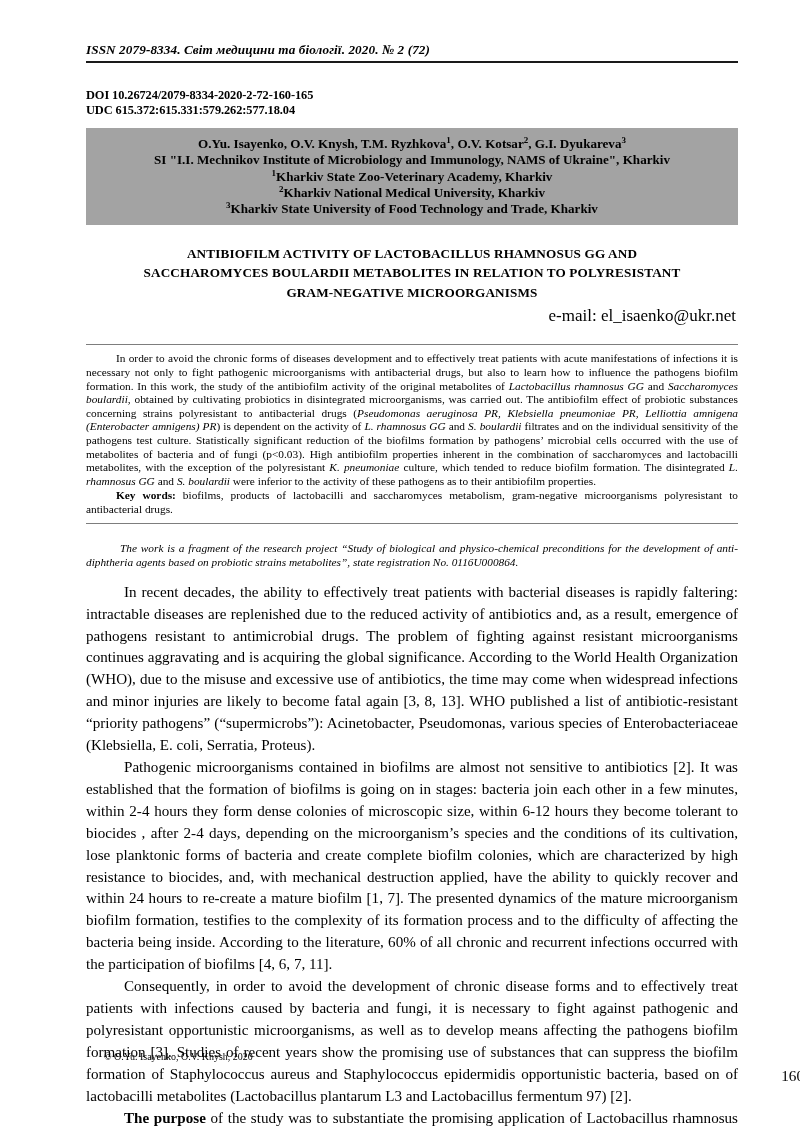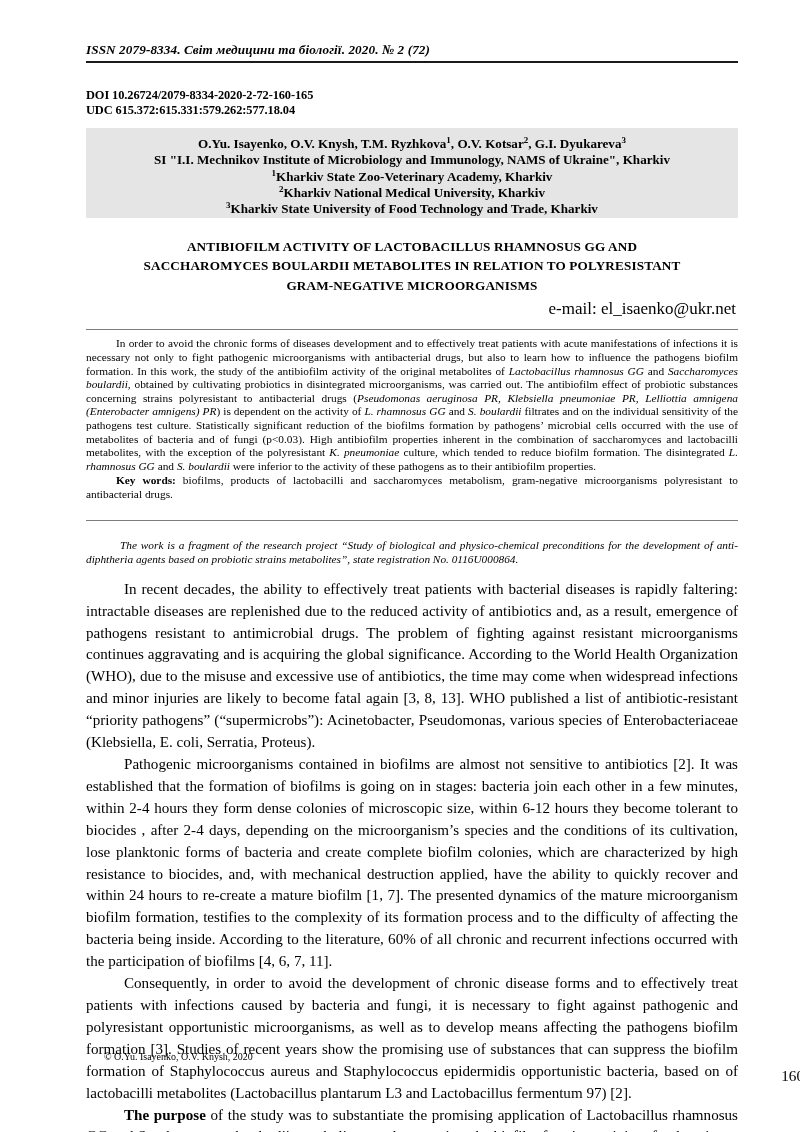--- a/index.html
+++ b/index.html
@@ -47,23 +47,23 @@
   
   .ident {
     font-weight: bold;
     font-size: 12.4px;
     line-height: 14.6px;
     letter-spacing: -0.1px;
   }
 
   
   .authorblock {
-    background: #e5e5e5;
+    background: #a3a3a3;
     margin-top: 11px;
-    padding: 8px 4px 0 4px;
+    padding: 8px 4px 7px 4px;
     text-align: center;
     font-weight: bold;
     font-size: 13.1px;
     line-height: 16.3px;
   }
   .authorblock .ln { display: block; }
   .authorblock sup { font-size: 9px; vertical-align: super; line-height: 0; }
 
   
   .title {
@@ -78,24 +78,24 @@
 
   .email {
     text-align: right;
     font-size: 17px;
     margin-top: 4px;
     padding-right: 2px;
   }
 
   
   .abstract-wrap {
-    margin-top: 10px;
+    margin-top: 18px;
     border-top: 1.1px solid #7d7d7d;
     border-bottom: 1.1px solid #7d7d7d;
-    padding: 7px 0 18px 0;
+    padding: 7px 0 6px 0;
   }
   .abstract {
     font-size: 11.35px;
     line-height: 13.6px;
     text-align: justify;
     text-justify: inter-word;
   }
   .abstract p { margin: 0; }
   .abstract p.ind { text-indent: 30px; }
   .abstract i, .abstract em { font-style: italic; }

